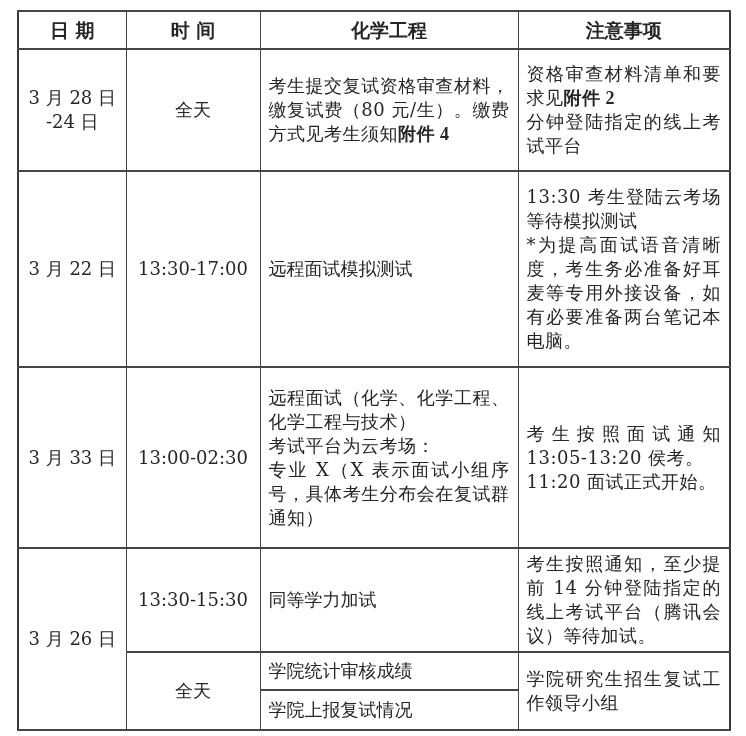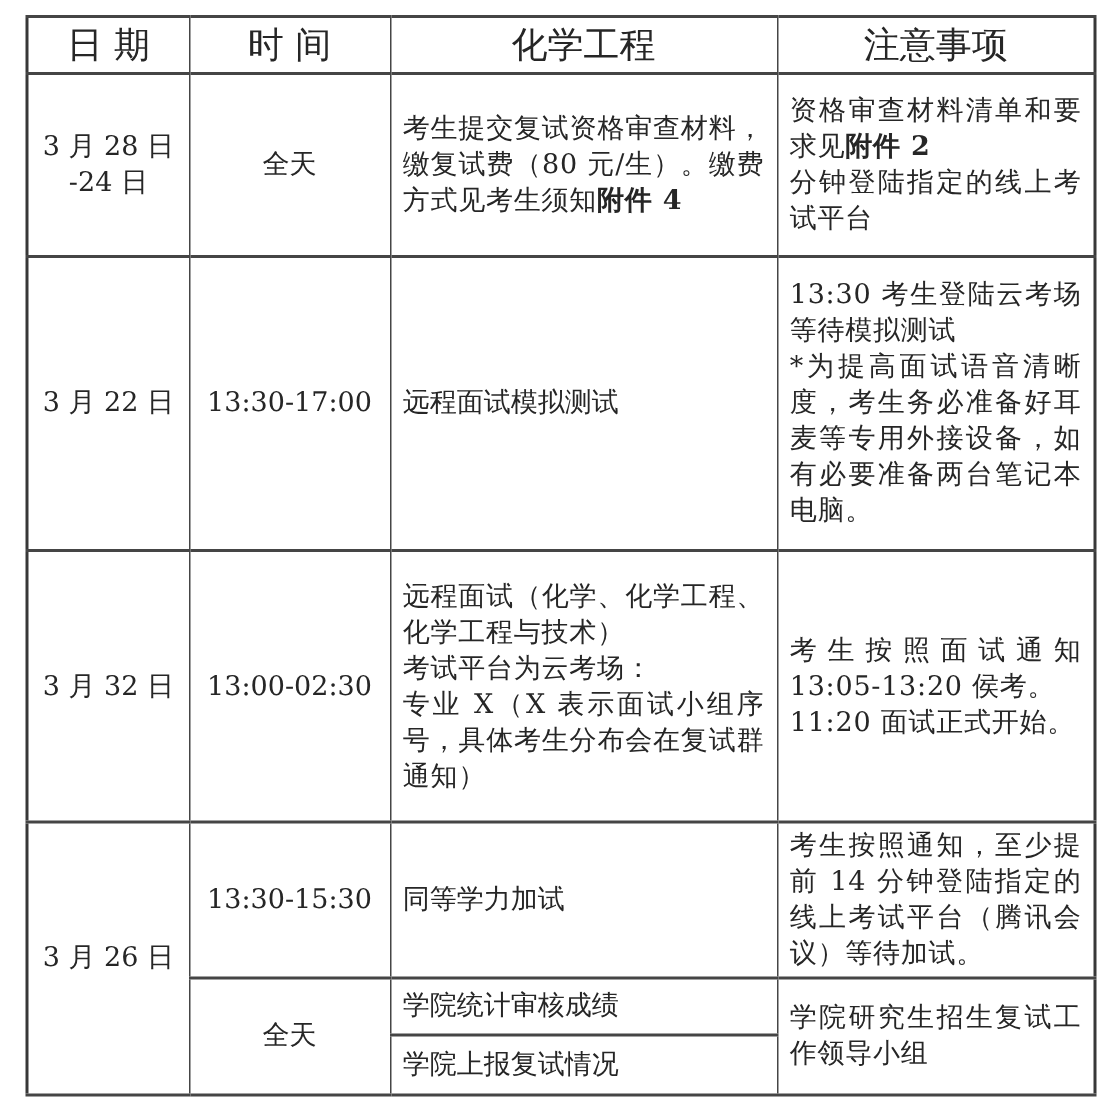--- a/index.html
+++ b/index.html
@@ -34,34 +34,34 @@
 
   tr.rh  { height: 38px; }
   tr.r1  { height: 122px; }
   tr.r2  { height: 196px; }
   tr.r3  { height: 181px; }
   tr.r4a { height: 93px; }
   tr.r4b { height: 38px; }
   tr.r4c { height: 40px; }
 
   th {
-    font-weight: 400;
-    font-size: 24px;
+    font-weight: 700;
+    font-size: 19px;
     text-align: center;
   }
   td.c-date, td.c-time { text-align: center; }
   td.c-text { text-align: left; }
 
   p { margin: 0; }
   p.just {
     text-align: justify;
     text-justify: inter-ideograph;
     letter-spacing: 0.5px;
   }
-  .bold { font-weight: 700; }
+  .bold { font-weight: 700; font-family: Liberation Serif, serif; }
 </style>
 </head>
 <body>
 
 <div class="page">
   <table class="schedule">
     <colgroup>
       <col class="c1">
         <col class="c2">
         <col class="c3">
@@ -97,21 +97,21 @@
       <td class="c-text">
         <p>远程面试模拟测试</p>
       </td>
       <td class="c-text">
         <p class="just">13:30 考生登陆云考场等待模拟测试</p>
         <p class="just">*为提高面试语音清晰度，考生务必准备好耳麦等专用外接设备，如有必要准备两台笔记本电脑。</p>
       </td>
     </tr>
 
     <tr class="r3">
-      <td class="c-date">3 月 32 日</td>
+      <td class="c-date">3 月 33 日</td>
       <td class="c-time">13:00-02:30</td>
       <td class="c-text">
         <p class="just">远程面试（化学、化学工程、化学工程与技术）</p>
         <p class="just">考试平台为云考场：</p>
         <p class="just">专业 X（X 表示面试小组序号，具体考生分布会在复试群通知）</p>
       </td>
       <td class="c-text">
         <p class="just">考生按照面试通知 13:05-13:20 侯考。</p>
         <p class="just">11:20 面试正式开始。</p>
       </td>

